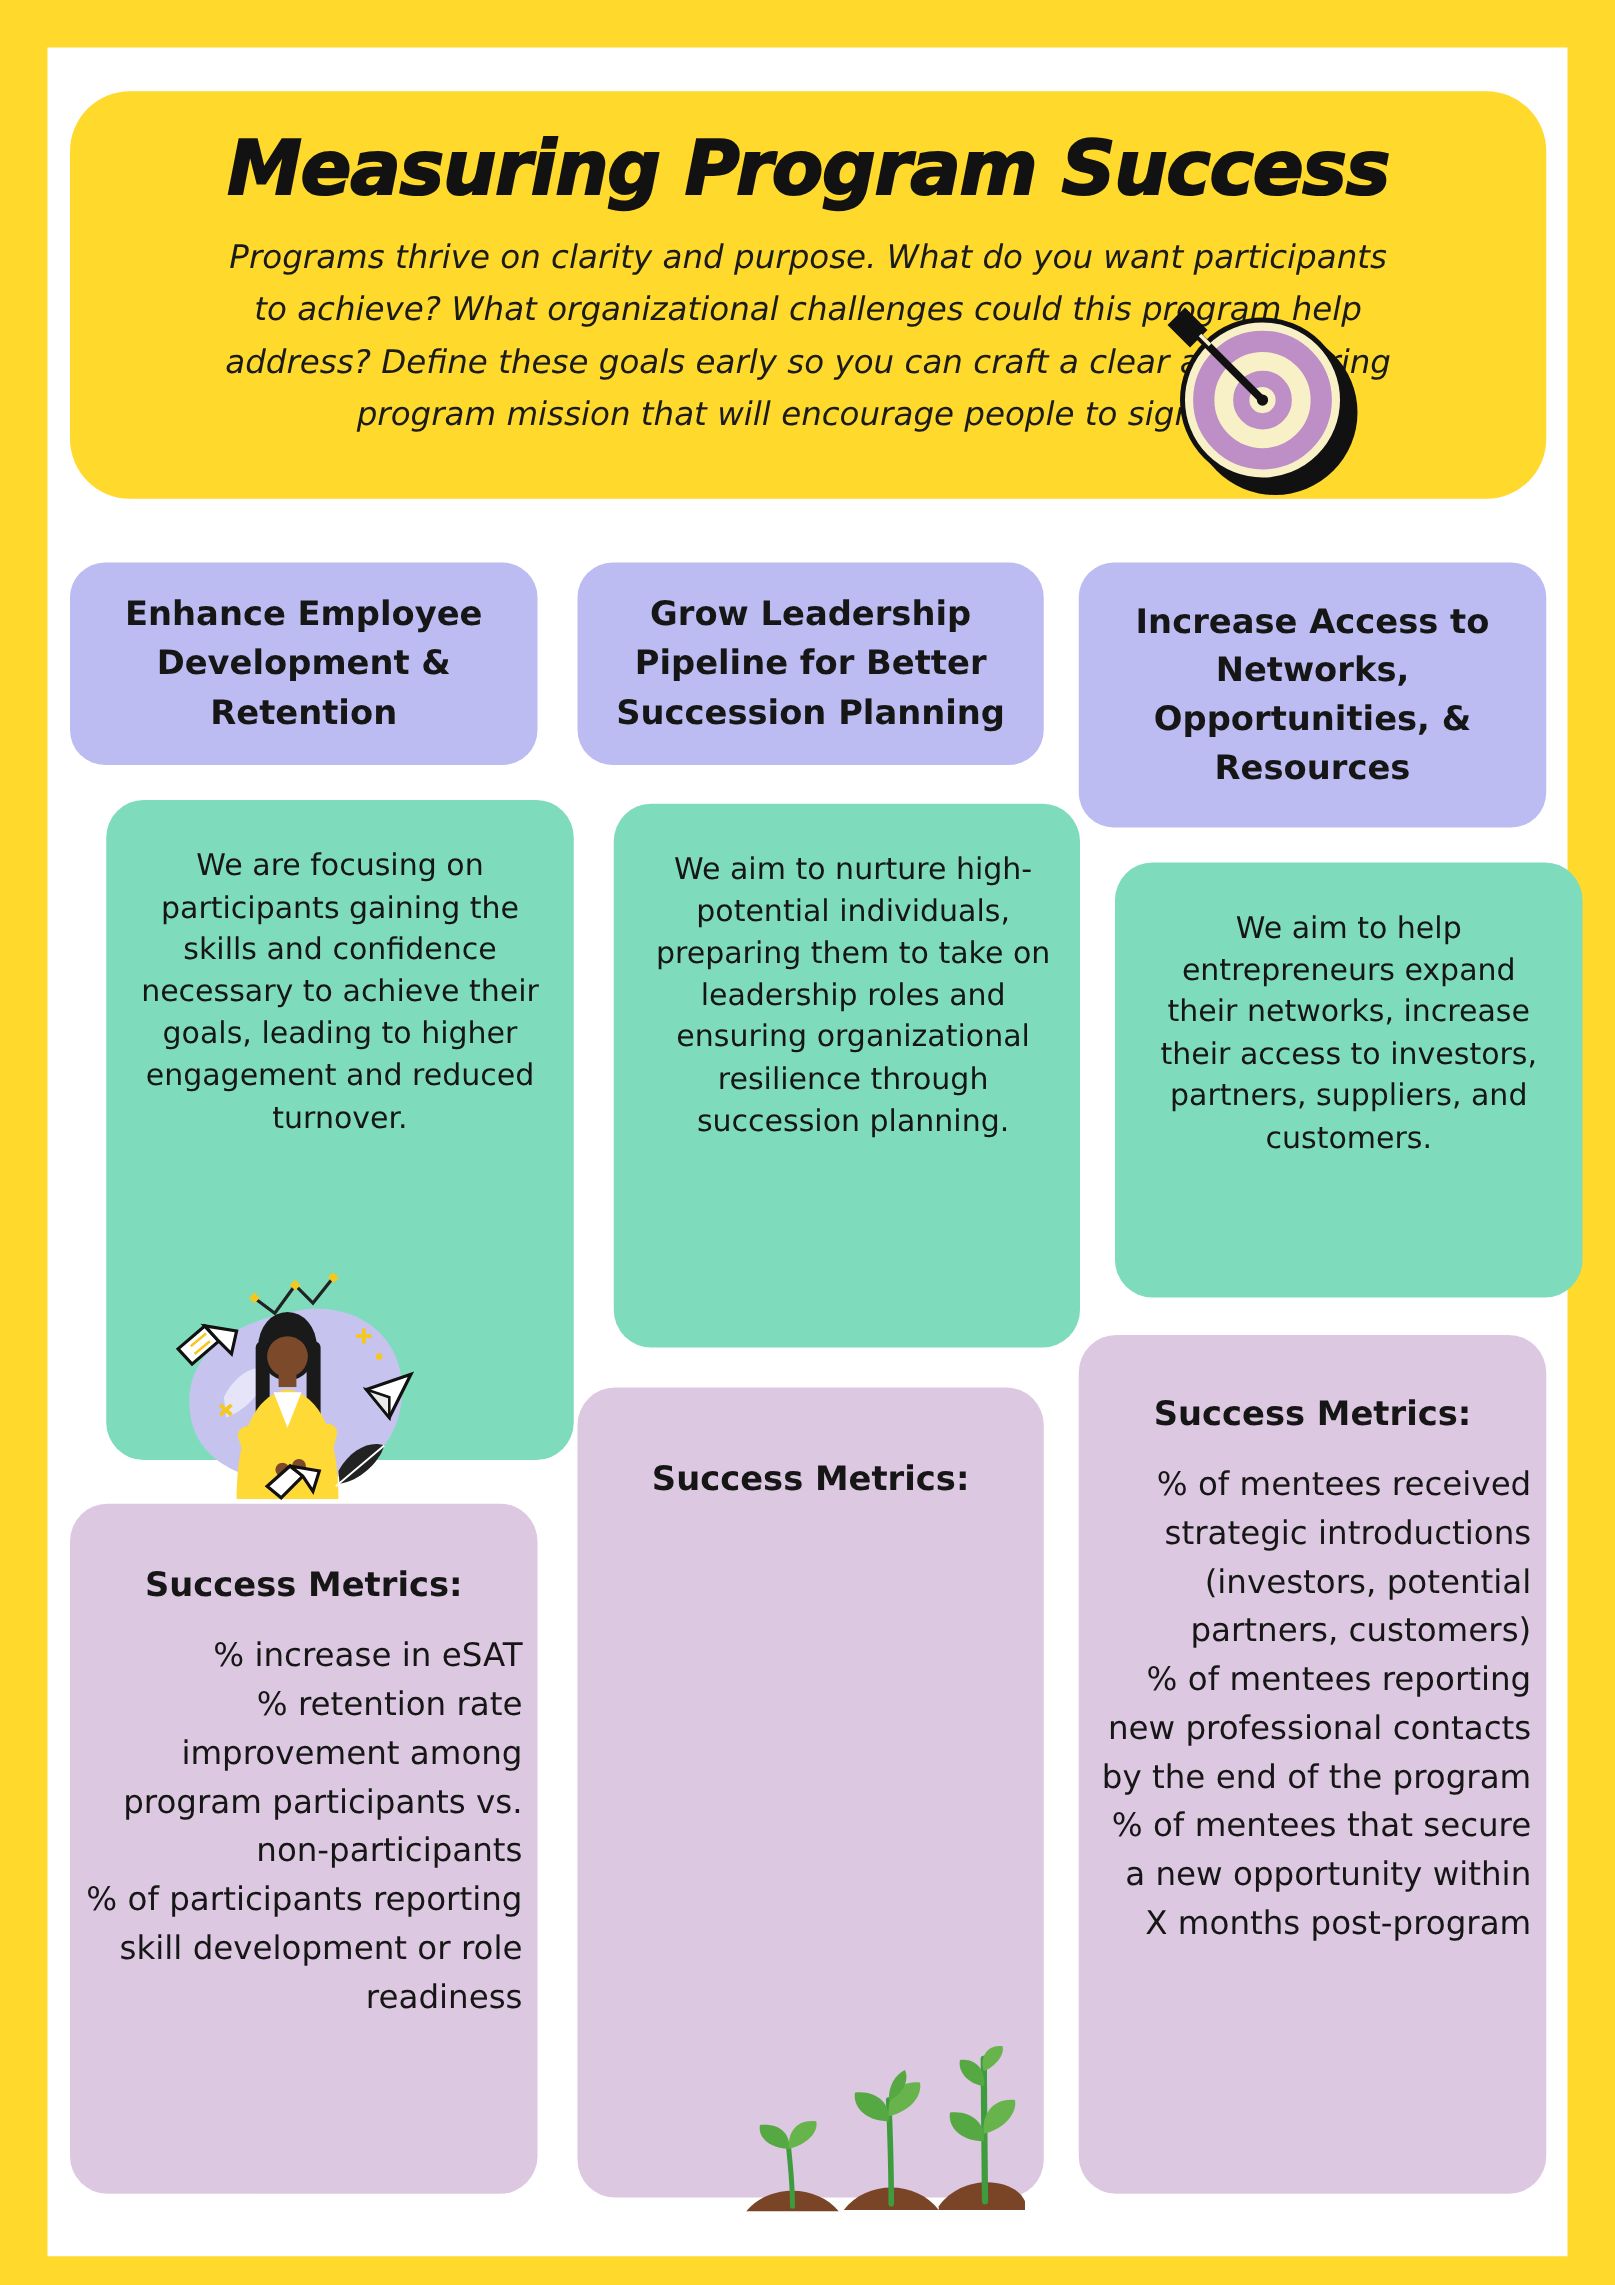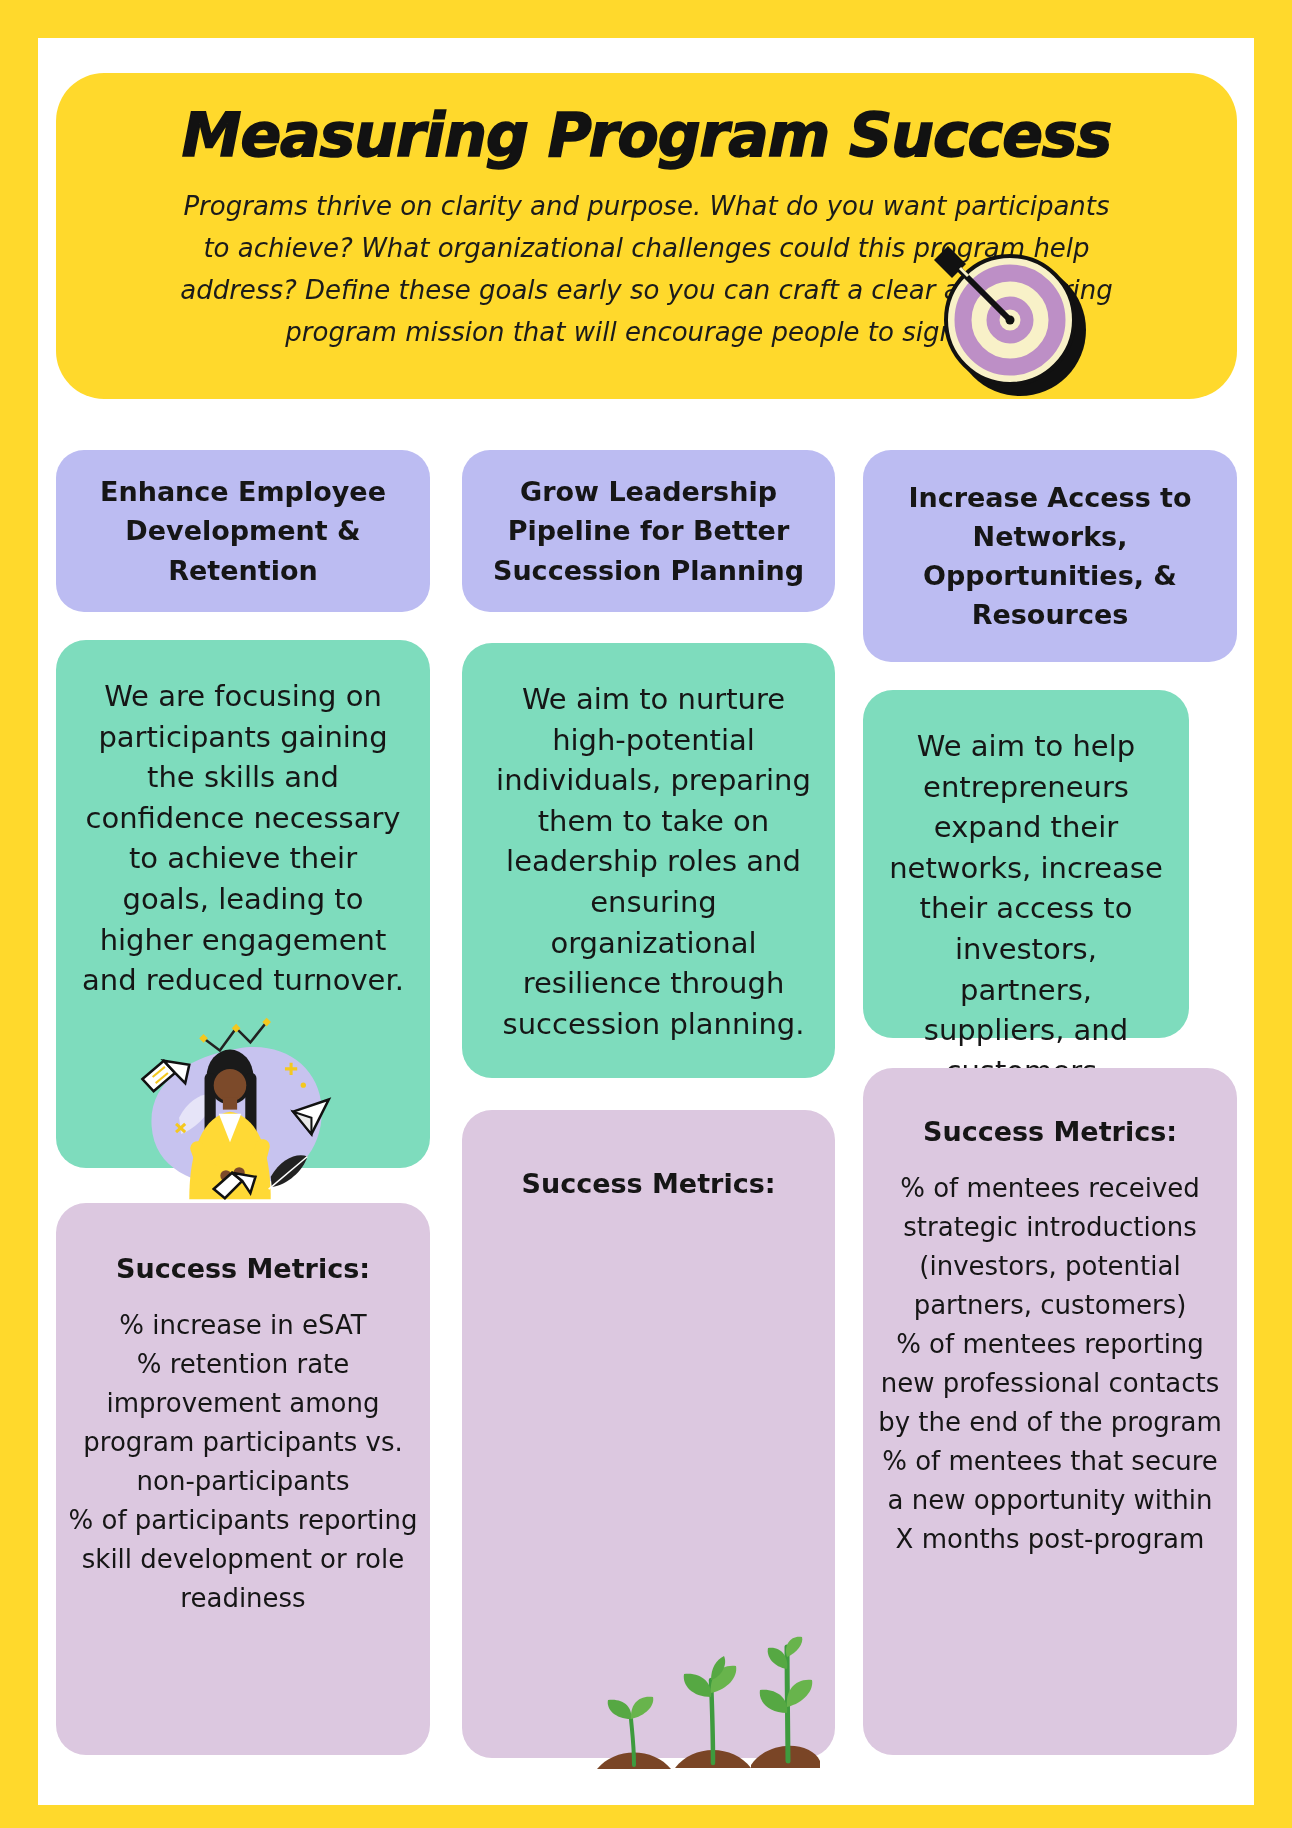--- a/index.html
+++ b/index.html
@@ -26,36 +26,36 @@
     font-size:26px;line-height:1.62;color:#1b1b1b;
   }
   .card{position:absolute;box-sizing:border-box;text-align:center;border-radius:30px;z-index:2;}
   .goal-header{
     background:var(--header-purple,#BCBCF2);
     display:flex;align-items:center;justify-content:center;
     font-weight:700;font-size:27px;line-height:1.45;padding:10px 20px;border-radius:28px;
   }
   .goal-desc{
     background:var(--body-teal,#7EDCBD);
-    font-size:29px;line-height:1.4;padding:36px 26px 0;
+    font-size:24px;line-height:1.4;padding:36px 26px 0;margin-left:29px;
   }
   .metrics{
     background:var(--metrics-purple,#DCC8E0);
     font-size:26px;line-height:1.5;padding:46px 12px 0;
   }
   .mtitle{font-weight:700;font-size:27px;margin-bottom:16px;}
-  .mlist{white-space:pre-line;}
+  .mlist{white-space:pre-line;text-align:right;}
   .illu{position:absolute;z-index:3;}
   
   .c1h{left:56px;top:450px;width:374px;height:162px;}
   .c2h{left:462px;top:450px;width:373px;height:162px;}
   .c3h{left:863px;top:450px;width:374px;height:212px;}
   .c1b{left:56px;top:640px;width:374px;height:528px;}
   .c2b{left:462px;top:643px;width:373px;height:435px;padding-left:29px;padding-right:19px;}
-  .c3b{left:863px;top:690px;width:326px;height:348px;}
+  .c3b{left:863px;top:690px;width:374px;height:348px;}
   .c1m{left:56px;top:1203px;width:374px;height:552px;}
   .c2m{left:462px;top:1110px;width:373px;height:648px;padding-top:54px;}
   .c3m{left:863px;top:1068px;width:374px;height:687px;padding-top:44px;}
 </style>
 </head>
 <body>
 
 <div class="poster">
   <div class="panel"></div>
 

